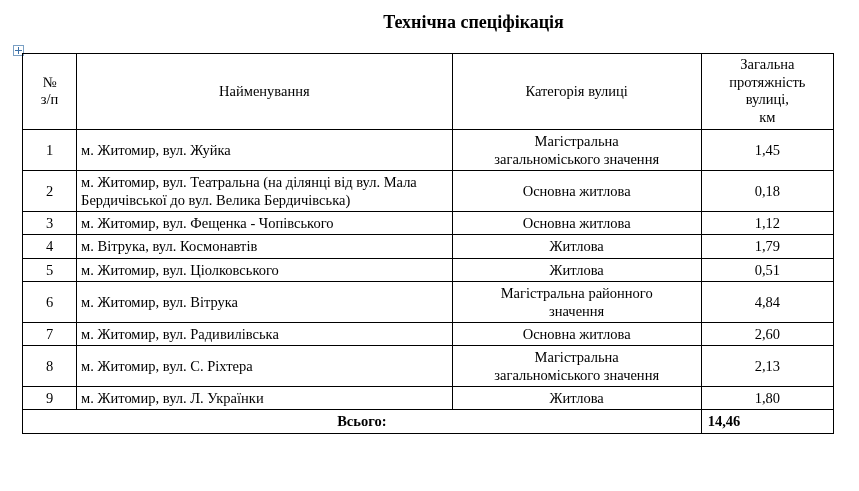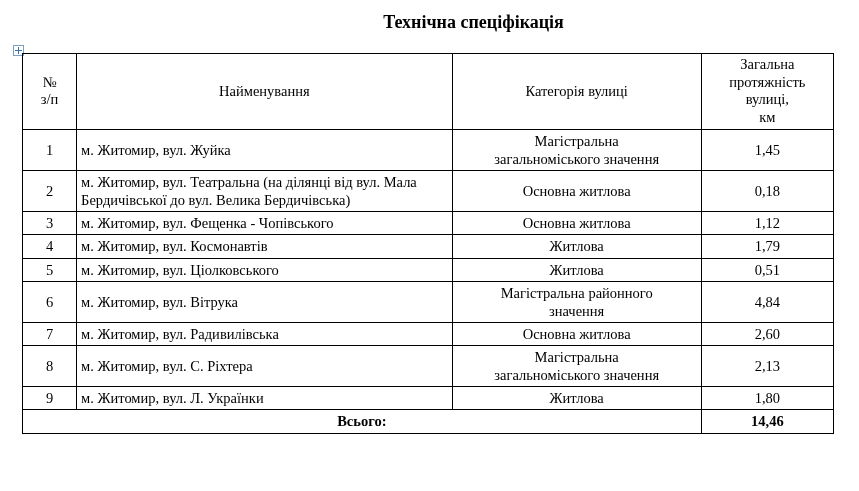--- a/index.html
+++ b/index.html
@@ -106,21 +106,21 @@
     padding-left: 4px;
   }
   tr.total td {
     font-weight: bold;
     text-align: center;
   }
   tr.total td.total-label {
     text-align: center;
   }
   tr.total td.total-value {
-    text-align: center;
+    text-align: left;
   }
   .tall td {
     height: 30px;
   }
 </style>
 </head>
 <body>
 
 <div class="page">
 
@@ -166,21 +166,21 @@
 
       <tr>
         <td class="col-num">3</td>
         <td class="col-name">м. Житомир, вул. Фещенка - Чопівського</td>
         <td class="col-cat">Основна житлова</td>
         <td class="col-len">1,12</td>
       </tr>
 
       <tr>
         <td class="col-num">4</td>
-        <td class="col-name">м. Житомир, вул. Космонавтів</td>
+        <td class="col-name">м. Вітрука, вул. Космонавтів</td>
         <td class="col-cat">Житлова</td>
         <td class="col-len">1,79</td>
       </tr>
 
       <tr>
         <td class="col-num">5</td>
         <td class="col-name">м. Житомир, вул. Ціолковського</td>
         <td class="col-cat">Житлова</td>
         <td class="col-len">0,51</td>
       </tr>

